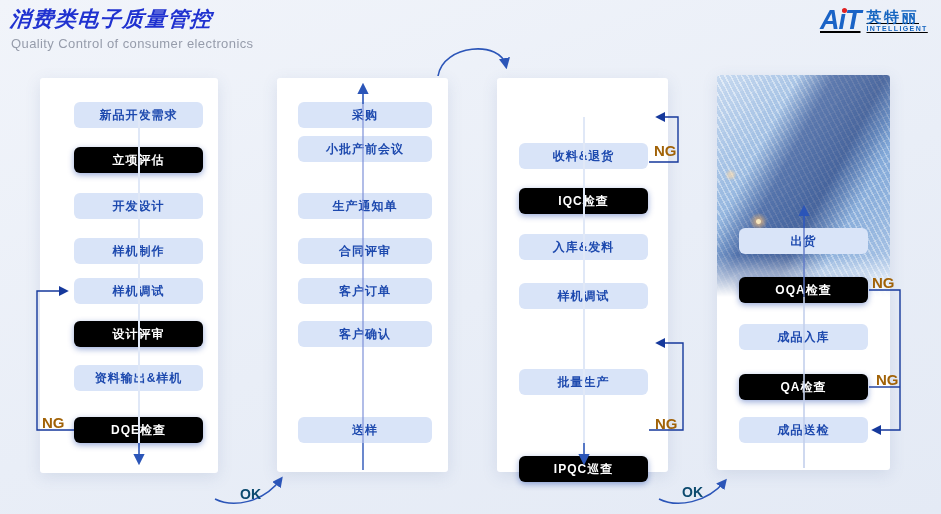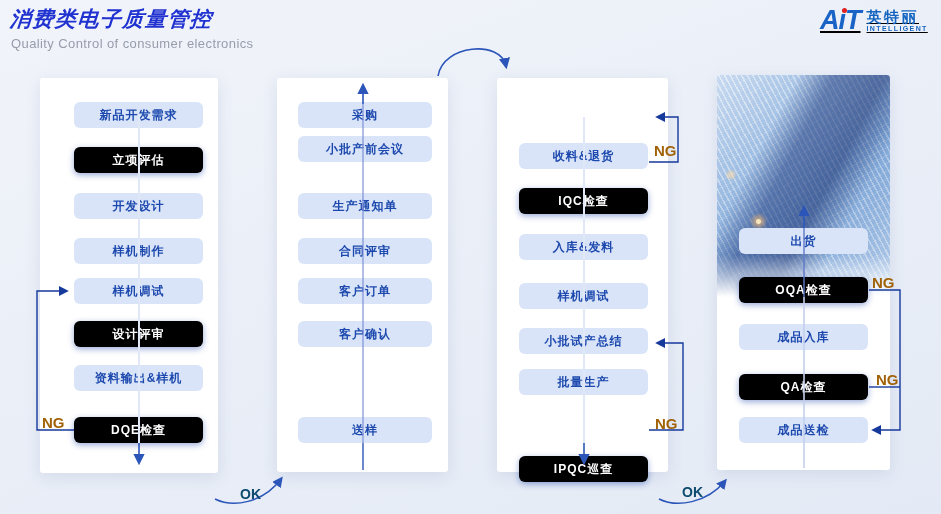--- a/index.html
+++ b/index.html
@@ -127,21 +127,20 @@
   <div class="bx l c2" style="top:200px">客户订单</div>
   <div class="bx l c2" style="top:243px">客户确认</div>
   <div class="bx l c2" style="top:339px">送样</div>
 </div>
 
 <div class="panel" id="panel-3">
   <div class="bx l c3" style="top:26px">收料&amp;退货</div>
   <div class="bx d c3" style="top:71px">IQC检查</div>
   <div class="bx l c3" style="top:117px">入库&amp;发料</div>
   <div class="bx l c3" style="top:166px">样机调试</div>
-  <div class="bx l c3" style="top:211px">小批试产总结</div>
   <div class="bx l c3" style="top:252px">批量生产</div>
   <div class="bx d c3" style="top:339px">IPQC巡查</div>
 </div>
 
 <div class="panel" id="panel-4">
   <div class="pcb"></div>
   <div class="bx l c4" style="top:153px">出货</div>
   <div class="bx d c4" style="top:202px">OQA检查</div>
   <div class="bx l c4" style="top:249px">成品入库</div>
   <div class="bx d c4" style="top:299px">QA检查</div>

